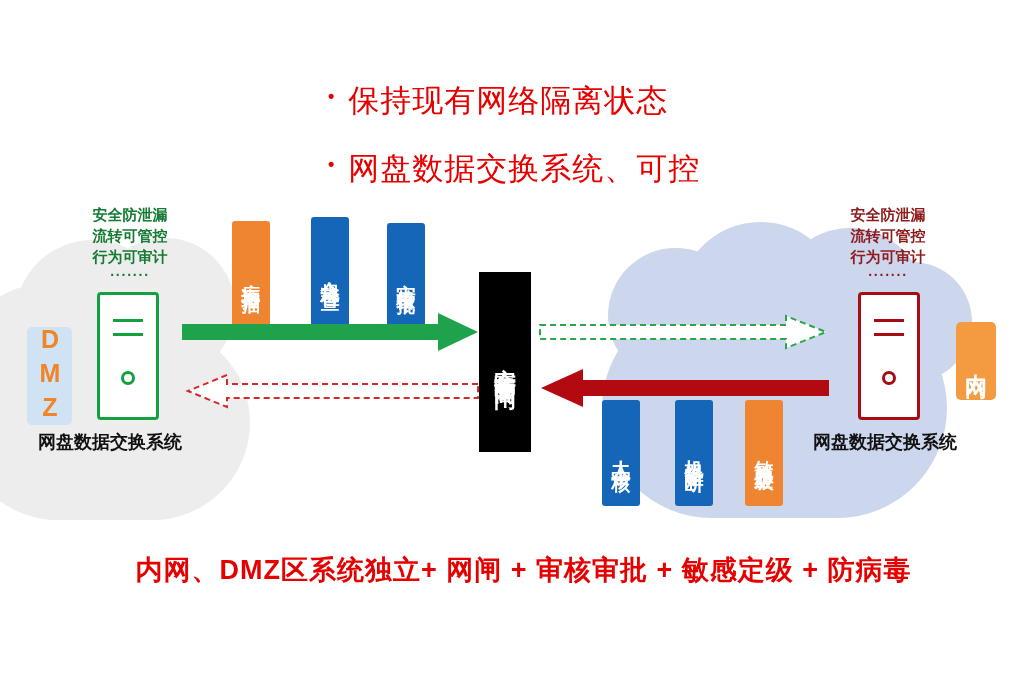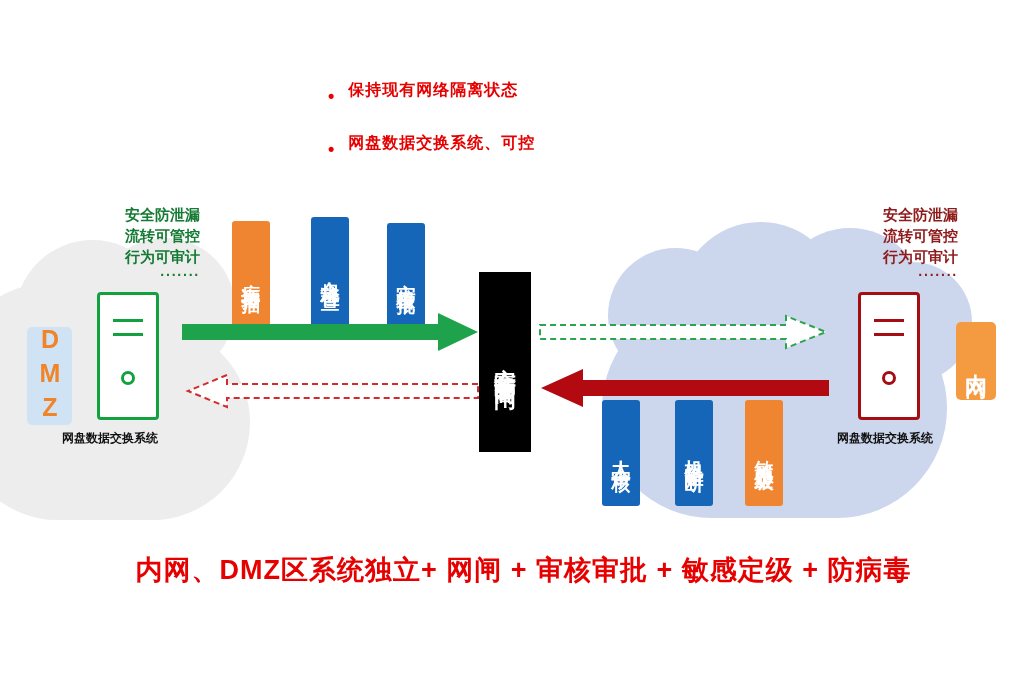--- a/index.html
+++ b/index.html
@@ -18,24 +18,24 @@
   .rcA { left:608px; top:248px; width:135px; height:135px; }
   .rcB { left:678px; top:222px; width:165px; height:165px; }
   .rcC { left:775px; top:228px; width:150px; height:150px; }
   .rcD { left:852px; top:262px; width:120px; height:120px; }
   .rcBase { left:602px; top:298px; width:345px; height:220px; border-radius:110px; }
 
   
   .bullets { position:absolute; left:328px; top:80px; z-index:5; }
   .bullet-row { display:flex; align-items:flex-start; margin-bottom:26px; }
   .bullet-dot { color:#e60000; font-size:18px; font-weight:bold; margin:6px 14px 0 0; }
-  .bullet-text { color:#e60000; font-size:16px; font-weight:bold; letter-spacing:1px; }
-
-  
-  .features { position:absolute; z-index:3; text-align:right; width:140px; font-weight:bold; font-size:15px; line-height:21px; }
+  .bullet-text { color:#e60000; font-size:31px; font-weight:normal; letter-spacing:1px; }
+
+  
+  .features { position:absolute; z-index:3; text-align:center; width:140px; font-weight:bold; font-size:15px; line-height:21px; }
   .features-left { left:60px; top:204px; color:#157a33; }
   .features-right { left:818px; top:204px; color:#8e1b1b; }
   .feature-dots { font-size:14px; line-height:16px; letter-spacing:1px; }
 
   
   .zone-badge { position:absolute; z-index:3; display:flex; align-items:center; justify-content:center; border-radius:5px; }
   .dmz-badge { left:27px; top:327px; width:45px; height:98px; background:#cfe3f4; }
   .dmz-badge .vtext { color:#f08428; font-size:25px; font-weight:bold; letter-spacing:6px; }
   .intranet-badge { left:956px; top:322px; width:40px; height:78px; background:#f49b42; }
   .intranet-badge .vtext { color:#ffffff; font-size:22px; font-weight:bold; letter-spacing:5px; }
@@ -48,21 +48,21 @@
   .server-right { left:858px; top:292px; border:3px solid #a60d12; }
   .srv-line { position:absolute; left:50%; transform:translateX(-50%); width:30px; height:3px; }
   .server-left .srv-line { background:#12a13e; }
   .server-right .srv-line { background:#a60d12; }
   .srv-line1 { top:24px; }
   .srv-line2 { top:38px; }
   .srv-led { position:absolute; left:50%; transform:translateX(-50%); top:76px; width:14px; height:14px; border-radius:50%; }
   .server-left .srv-led { border:3px solid #12a13e; }
   .server-right .srv-led { border:3px solid #a60d12; }
 
-  .system-label { position:absolute; z-index:3; width:170px; text-align:center; font-size:12px; font-weight:bold; color:#111; }
+  .system-label { position:absolute; z-index:3; width:170px; text-align:center; font-size:18px; font-weight:bold; color:#111; }
   .system-label-left { left:25px; top:430px; }
   .system-label-right { left:800px; top:430px; }
 
   
   .gateway { position:absolute; left:479px; top:272px; width:52px; height:180px; background:#000000; z-index:5;
              display:flex; align-items:center; justify-content:center; }
   .gateway .vtext { color:#ffffff; font-size:22px; font-weight:bold; letter-spacing:4px; }
 
   
   .pbadge { position:absolute; z-index:3; width:38px; border-radius:3px; display:flex; align-items:center; justify-content:center; }

